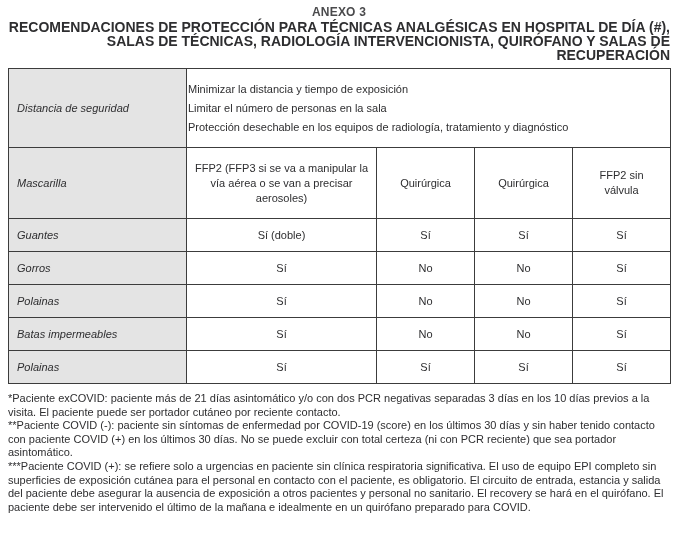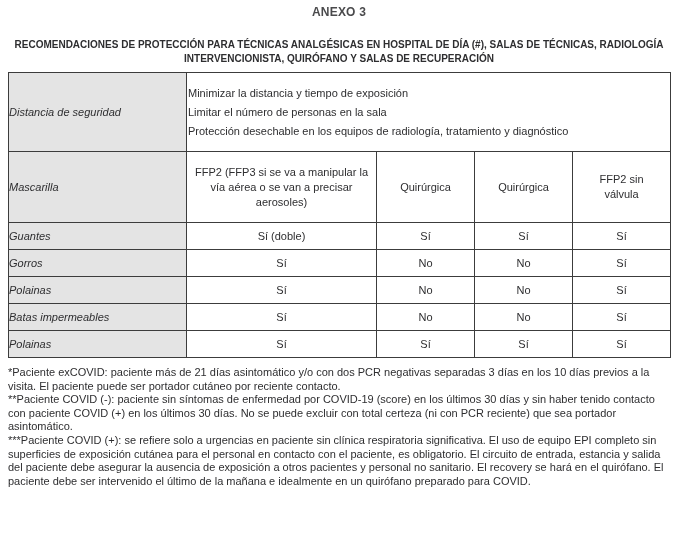--- a/index.html
+++ b/index.html
@@ -2,28 +2,28 @@
 <html><head>
 <meta charset="utf-8">
 <style>
   html,body{margin:0;padding:0}
   body{
     width:678px;height:545px;background:#ffffff;
     font-family:"Liberation Sans",sans-serif;color:#2e2e30;
   }
   .page{padding:5px 8px 0 8px}
   .title{font-size:12px;font-weight:bold;text-align:center;color:#4a4a4c;letter-spacing:.2px}
-  .subtitle{font-size:10px;font-weight:bold;text-align:center;line-height:14px;margin-top:19px}
+  .subtitle{font-size:14px;font-weight:bold;text-align:right;line-height:14px;margin-top:1px}
   table.rec-table{border-collapse:collapse;width:662px;margin-top:6px;table-layout:fixed}
   .rec-table th,.rec-table td{border:1px solid #3c3c3c;font-size:11px;font-weight:normal;overflow:hidden}
   td.corner{border:none;background:#ffffff}
   th.hdr{background:#c9c9c9;font-style:italic;text-align:center;vertical-align:middle;padding:4px 6px;height:38px;line-height:14px}
-  td.lbl{background:#e4e4e4;font-style:italic;text-align:left;vertical-align:middle;padding:4px 4px 4px 0}
+  td.lbl{background:#e4e4e4;font-style:italic;text-align:left;vertical-align:middle;padding:4px 4px 4px 8px}
   td.cell{background:#ffffff;text-align:center;vertical-align:middle;padding:4px 8px;line-height:15px}
-  tr.simple{height:27px}
+  tr.simple{height:33px}
   td.merged{height:76px;text-align:left;vertical-align:middle}
   td.merged div{line-height:19px}
   tr.mascarilla td{height:62px}
   .footnotes{margin-top:8px;font-size:11px;line-height:13.6px}
   .footnotes p{margin:0}
 </style>
 </head>
 <body>
 
 <div class="page">

